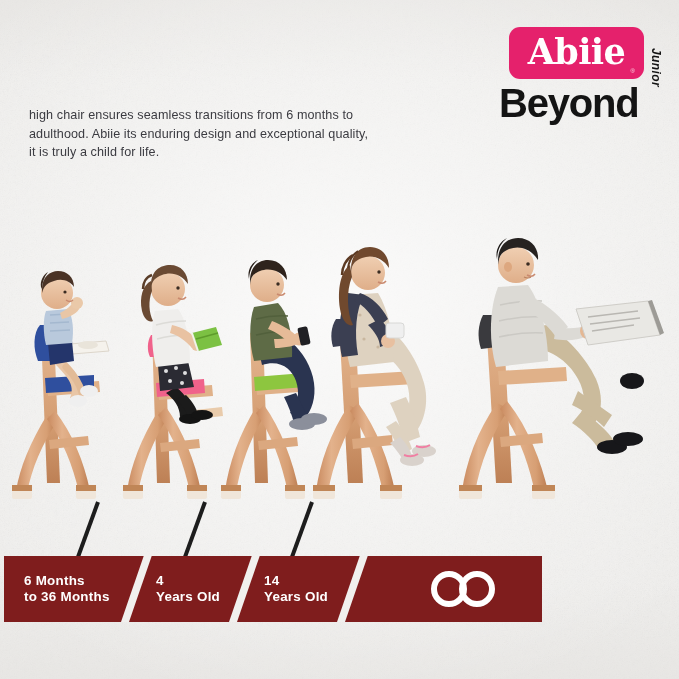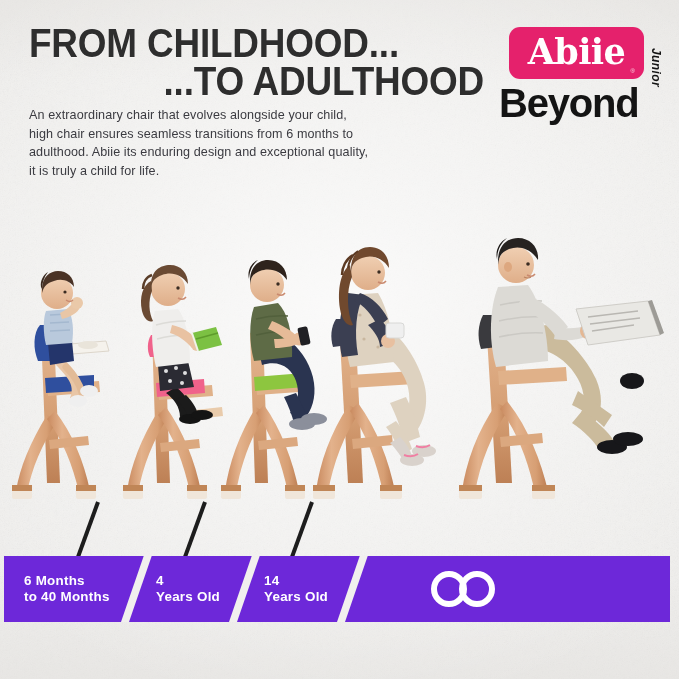--- a/index.html
+++ b/index.html
@@ -110,22 +110,22 @@
   .connector {
     position:absolute;
     width:4px;
     background:#1d1d1d;
     transform-origin:top center;
   }
 
   
   #timeline {
     position:absolute; left:4px; top:556px;
-    width:666px; height:66px;
-    background:#6d28d9;
+    width:538px; height:66px;
+    background:#7f1d1d;
     overflow:hidden;
   }
   .tl-slash {
     position:absolute; top:-16px;
     width:8px; height:100px;
     background:#f1f0ee;
     transform:skewX(-19deg);
   }
   .tl-seg {
     position:absolute; top:0; height:66px;
@@ -168,29 +168,22 @@
       </filter>
     </defs>
     <rect width="679" height="679" fill="#f1f0ee"></rect>
     <rect width="679" height="679" filter="url(#grainFilter)" opacity="0.40"></rect>
     <rect width="679" height="679" filter="url(#grainFilter2)" opacity="0.35"></rect>
   </svg>
   <div id="vignette"></div>
 
   <div id="header">
 
-    <div class="headline-block">
-      <div class="headline">FROM CHILDHOOD...</div>
-      <div class="headline-row2">
-        <div class="headline line2">...TO ADULTHOOD</div>
-      </div>
-    </div>
 
     <div class="body-copy">
-      <p>An extraordinary chair that evolves alongside your child,</p>
       <p>high chair ensures seamless transitions from 6 months to</p>
       <p>adulthood. Abiie its enduring design and exceptional quality,</p>
       <p>it is truly a child for life.</p>
     </div>
 
     <div id="brand">
       <div class="brand-badge">
         <div class="brand-badge-text">Abiie</div>
         <span class="brand-reg">®</span>
       </div>
@@ -450,21 +443,21 @@
   </div>
 
   <div id="timeline">
 
     <div class="tl-slash" style="left:128px;"></div>
     <div class="tl-slash" style="left:236px;"></div>
     <div class="tl-slash" style="left:344px;"></div>
 
     <div class="tl-seg" style="left:20px;">
       <div class="tl-line">6 Months</div>
-      <div class="tl-line">to 40 Months</div>
+      <div class="tl-line">to 36 Months</div>
     </div>
 
     <div class="tl-seg" style="left:152px;">
       <div class="tl-line">4</div>
       <div class="tl-line">Years Old</div>
     </div>
 
     <div class="tl-seg" style="left:260px;">
       <div class="tl-line">14</div>
       <div class="tl-line">Years Old</div>

